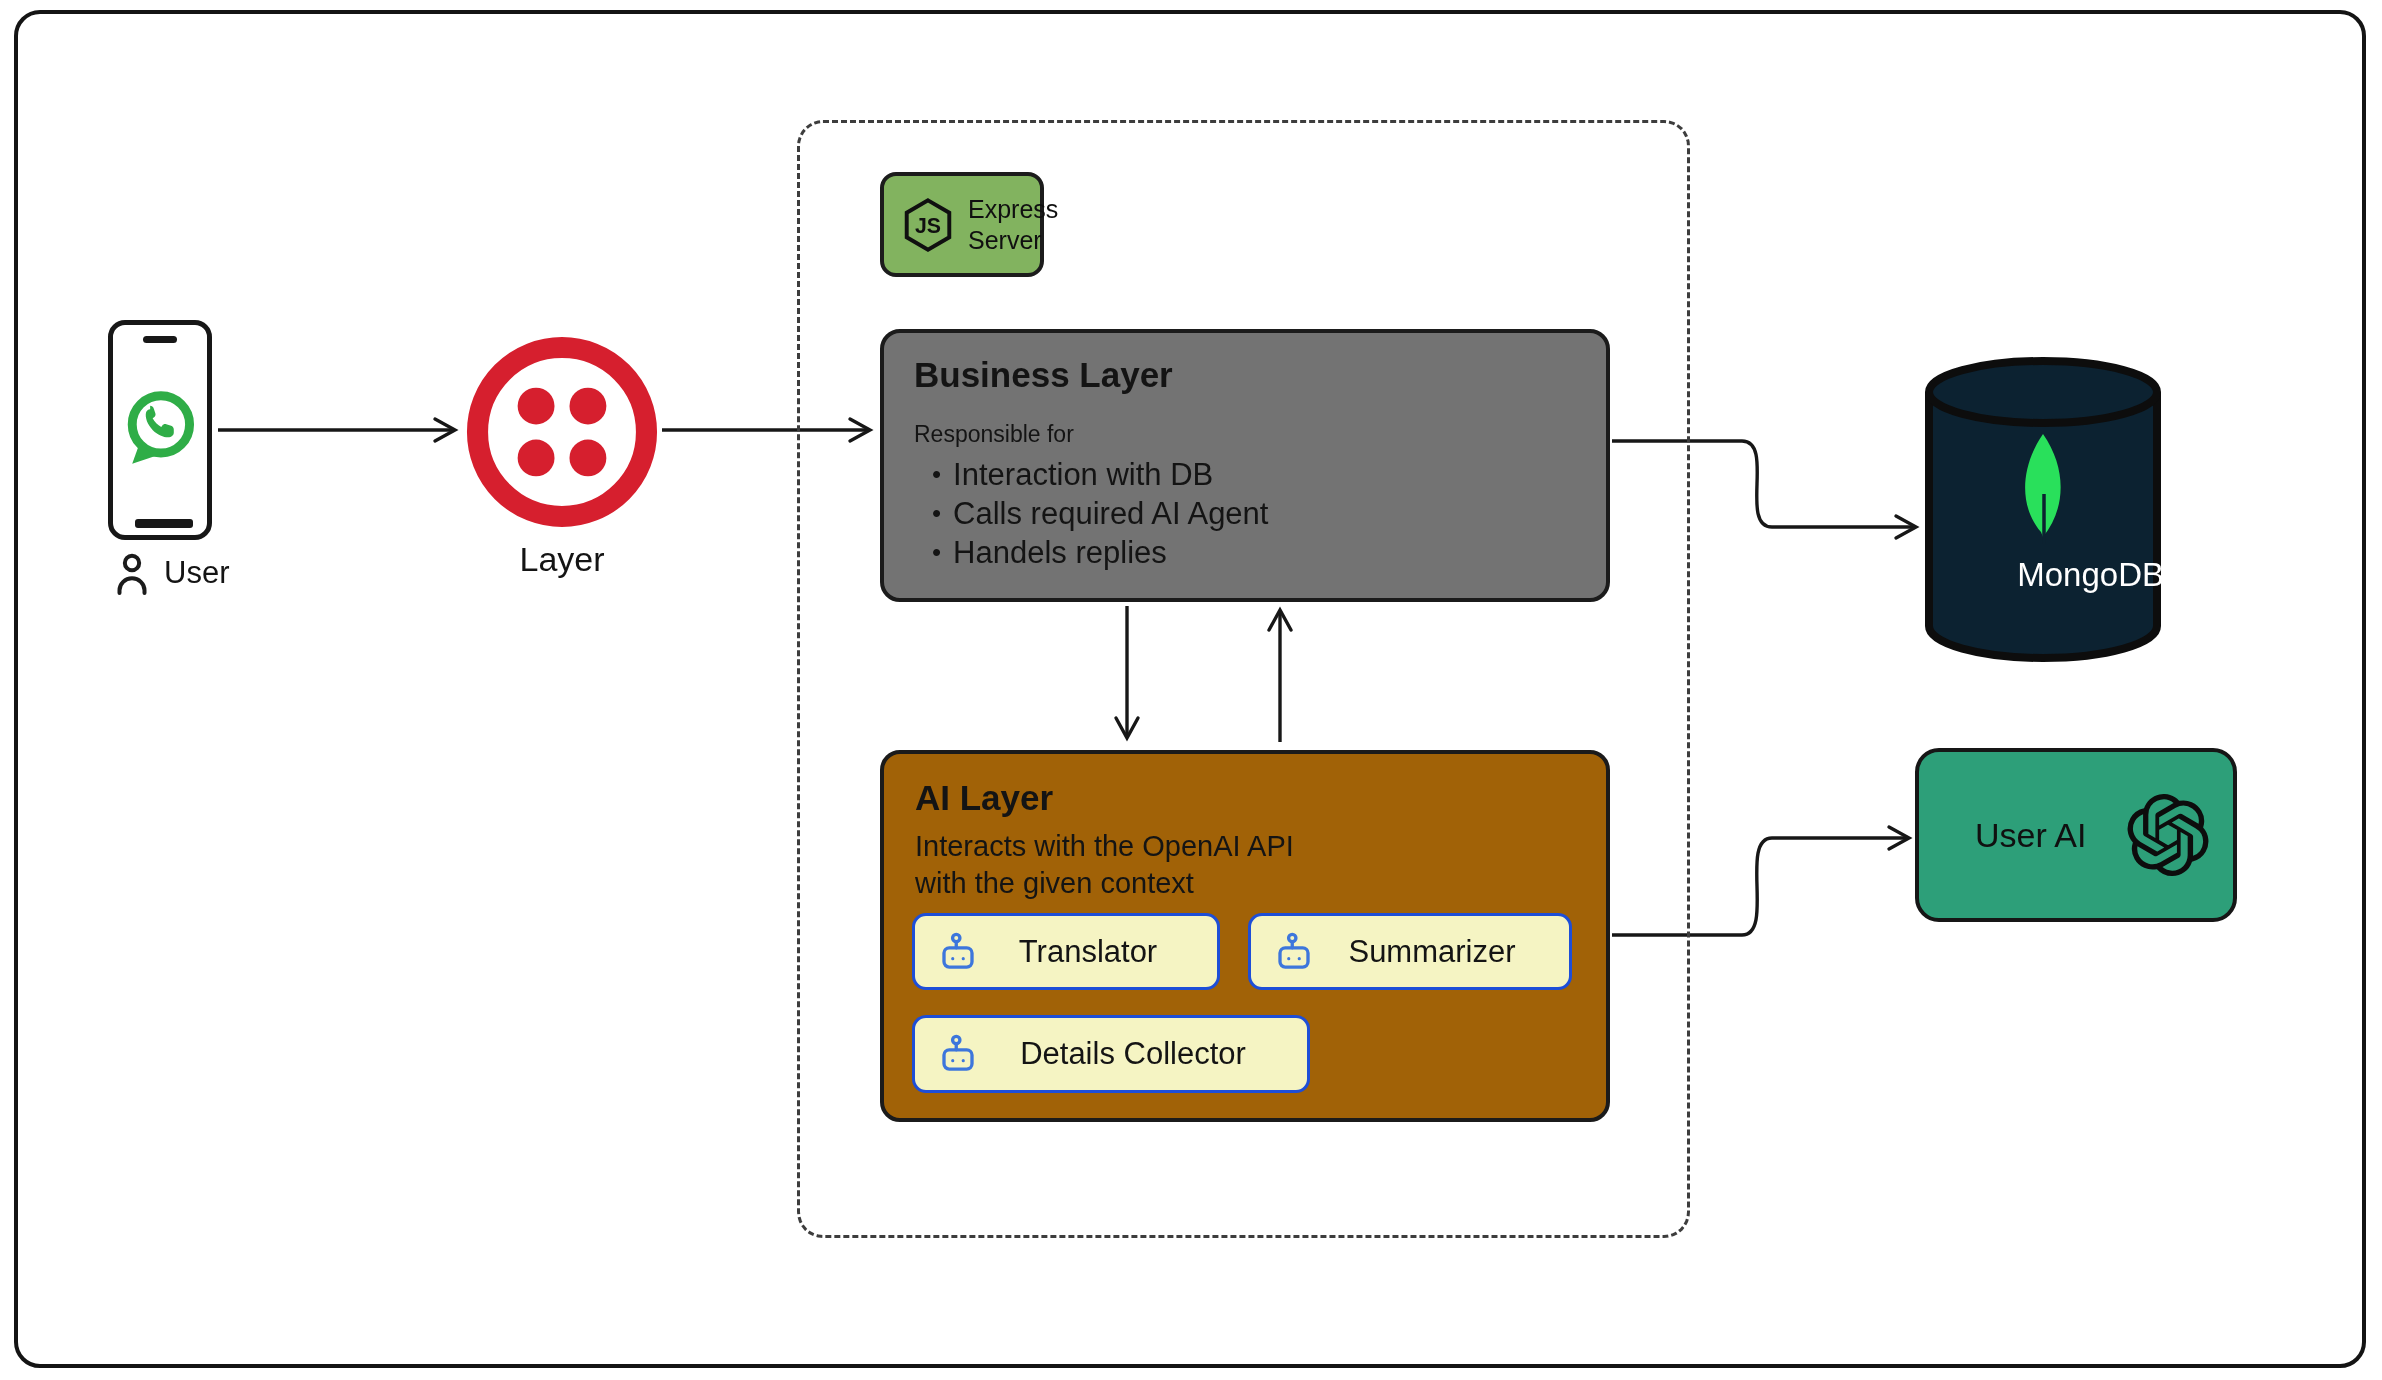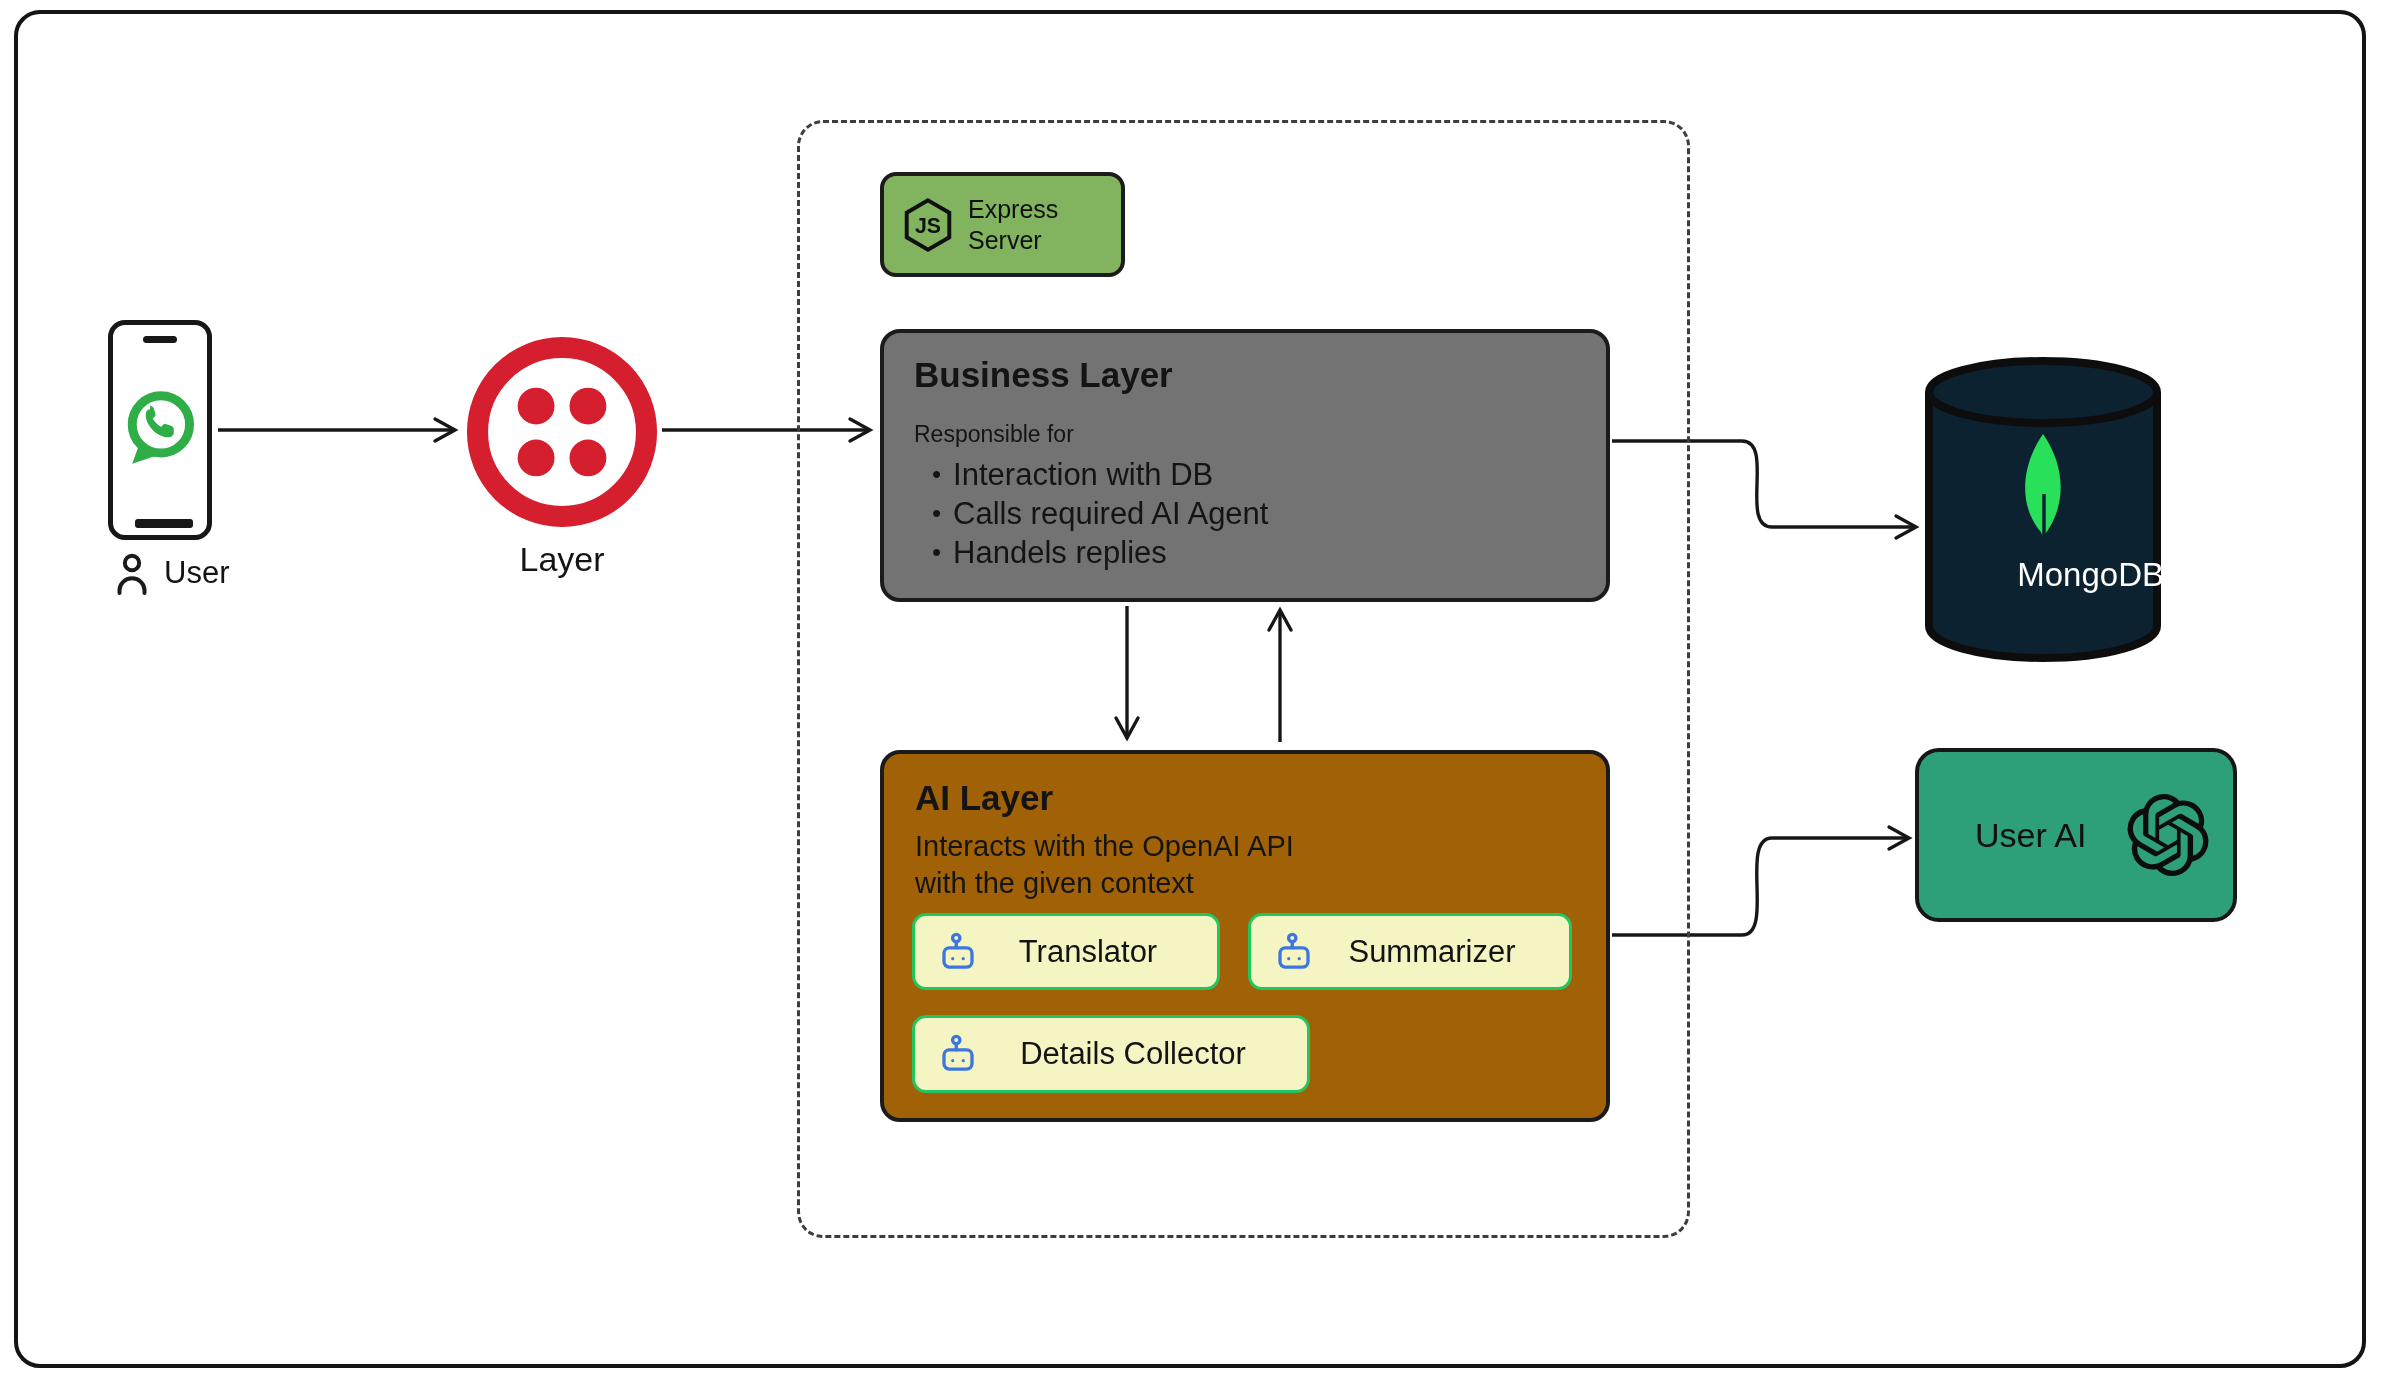--- a/index.html
+++ b/index.html
@@ -28,39 +28,39 @@
 
   
   .twilio-logo { position:absolute; left:466px; top:336px; width:192px; height:192px; }
   .twilio-label { position:absolute; left:462px; top:540px; width:200px; text-align:center; font-size:34px; }
 
   
   .dashed-box { position:absolute; left:797px; top:120px; width:893px; height:1118px;
     border:3px dashed #3d3d3d; border-radius:26px; }
 
   
-  .express-badge { position:absolute; left:880px; top:172px; width:245px; height:105px;
+  .express-badge { position:absolute; left:880px; top:172px; width:164px; height:105px;
     background:#82b35f; border:4px solid #1c1c1c; border-radius:16px;
     display:flex; align-items:center; gap:12px; padding:0 8px 0 16px; }
   .express-badge svg { width:56px; height:58px; flex-shrink:0; }
   .express-label { font-size:25px; line-height:1.22; white-space:pre-line; color:#101010; }
 
   
   .layer-box { position:absolute; left:880px; width:730px; border:4px solid #1b1b1b; border-radius:20px; }
   .business-box { top:329px; height:273px; background:#737373; padding:22px 30px; }
   .ai-box { top:750px; height:372px; background:#a16207; padding:24px 31px; }
   .box-title { font-size:35px; font-weight:bold; }
   .business-box .box-title { margin-bottom:26px; }
   .box-line { font-size:23px; margin-bottom:7px; }
   .bullet { display:flex; gap:12px; font-size:31px; line-height:1.26; padding-left:18px; }
   .bullet-dot { font-size:26px; line-height:1.5; }
   .ai-box .box-title { margin-bottom:10px; }
   .ai-desc { font-size:29px; line-height:1.27; }
 
-  .chip { position:absolute; background:#f5f4c3; border:3px solid #22c55e; border-radius:14px;
+  .chip { position:absolute; background:#f5f4c3; border:3px solid #1d4ed8; border-radius:14px;
     display:flex; align-items:center; padding:0 20px 0 22px; font-size:31px; }
   .chip svg { width:42px; height:42px; flex-shrink:0; }
   .chip span { flex:1; text-align:center; }
   .chip-translator { left:28px; top:159px; width:308px; height:77px; }
   .chip-summarizer { left:364px; top:159px; width:324px; height:77px; }
   .chip-details    { left:28px; top:261px; width:398px; height:78px; }
 
   
   .mongo-wrap { position:absolute; left:1922px; top:356px; width:242px; height:308px; }
   .mongo-label { position:absolute; left:1922px; top:556px; width:242px; text-align:right;

